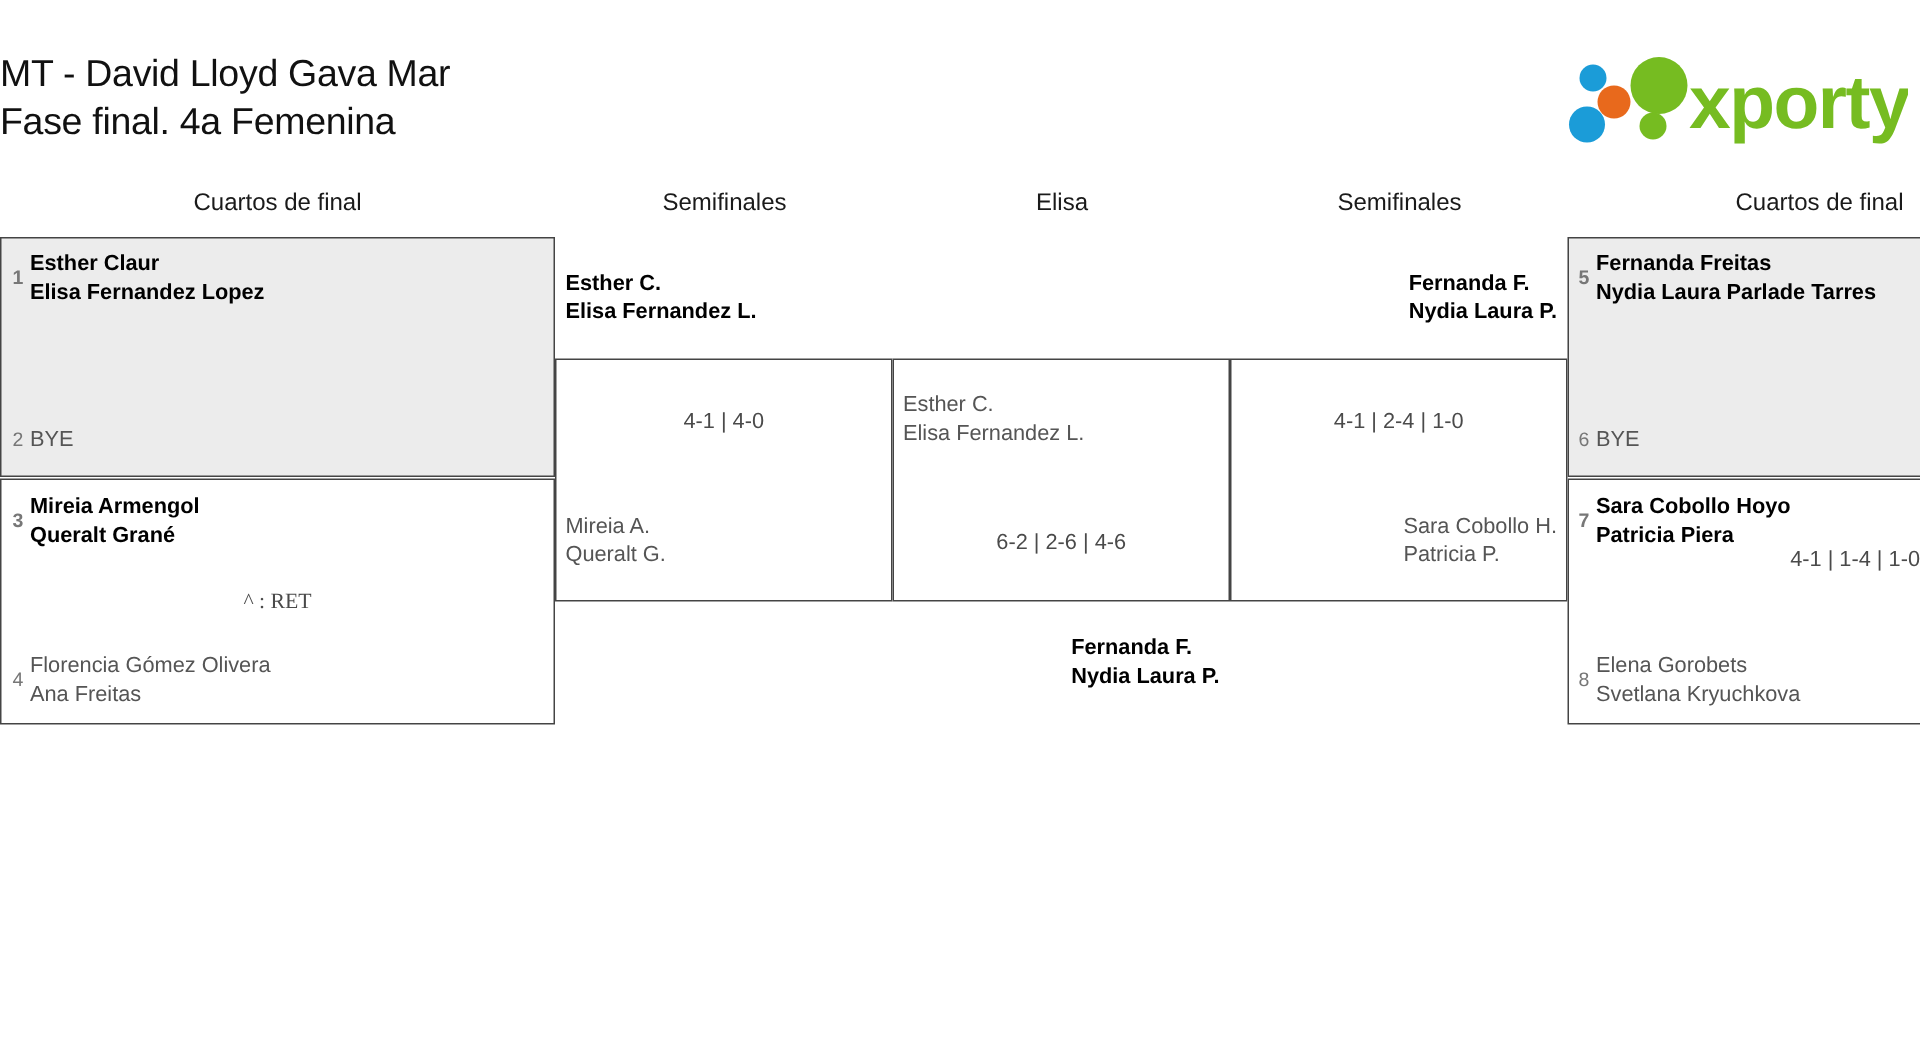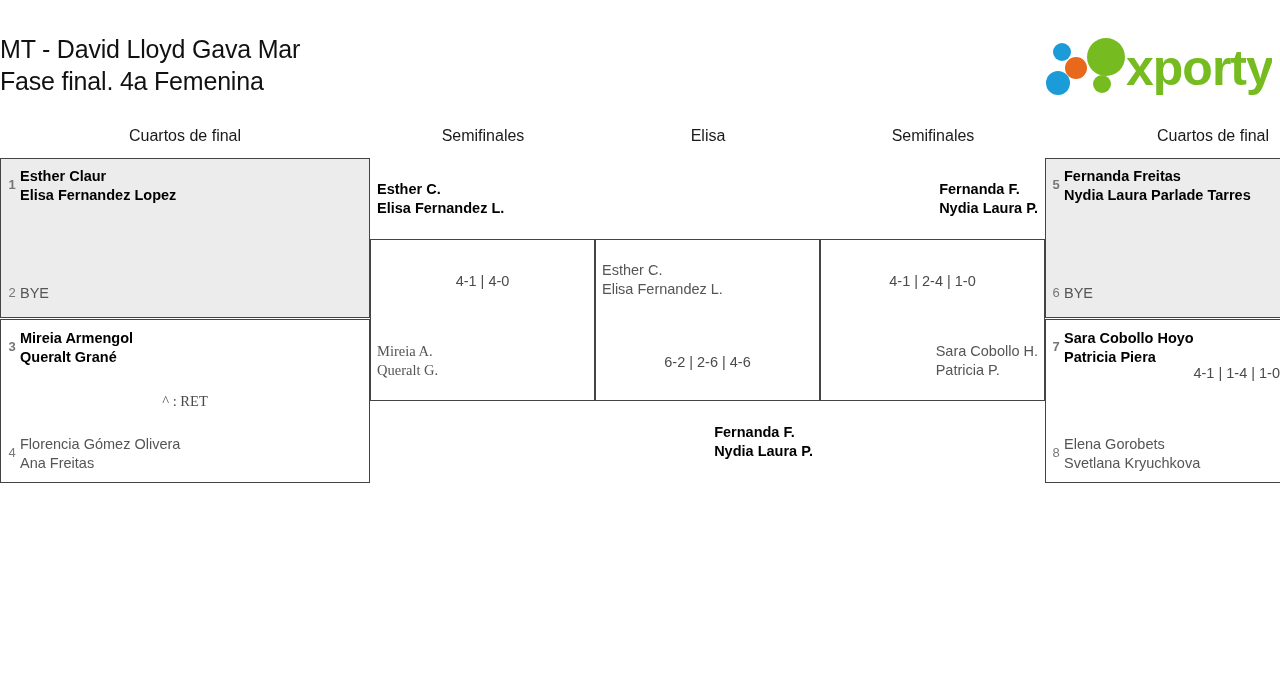--- a/index.html
+++ b/index.html
@@ -109,21 +109,21 @@
     <span class="names">Florencia Gómez Olivera
 Ana Freitas</span>
   </div>
   <div class="score center" style="left:20px; top:362px; width:330px;font-family:Liberation Serif, serif;">^ : RET</div>
 
   <div class="box" style="left:370px; top:208px; width:225px; height:162px;"></div>
   <div class="team win" style="left:377px; top:149px; width:215px;">
     <span class="names">Esther C.
 Elisa Fernandez L.</span>
   </div>
-  <div class="team" style="left:377px; top:311px; width:215px;font-family:Liberation Serif, serif;">
+  <div class="team" style="left:377px; top:311px; width:215px;">
     <span class="names">Mireia A.
 Queralt G.</span>
   </div>
   <div class="score center" style="left:380px; top:242px; width:205px;">4-1 | 4-0</div>
 
   <div class="box" style="left:595px; top:208px; width:225px; height:162px;"></div>
   <div class="team" style="left:602px; top:230px; width:215px;">
     <span class="names">Esther C.
 Elisa Fernandez L.</span>
   </div>

